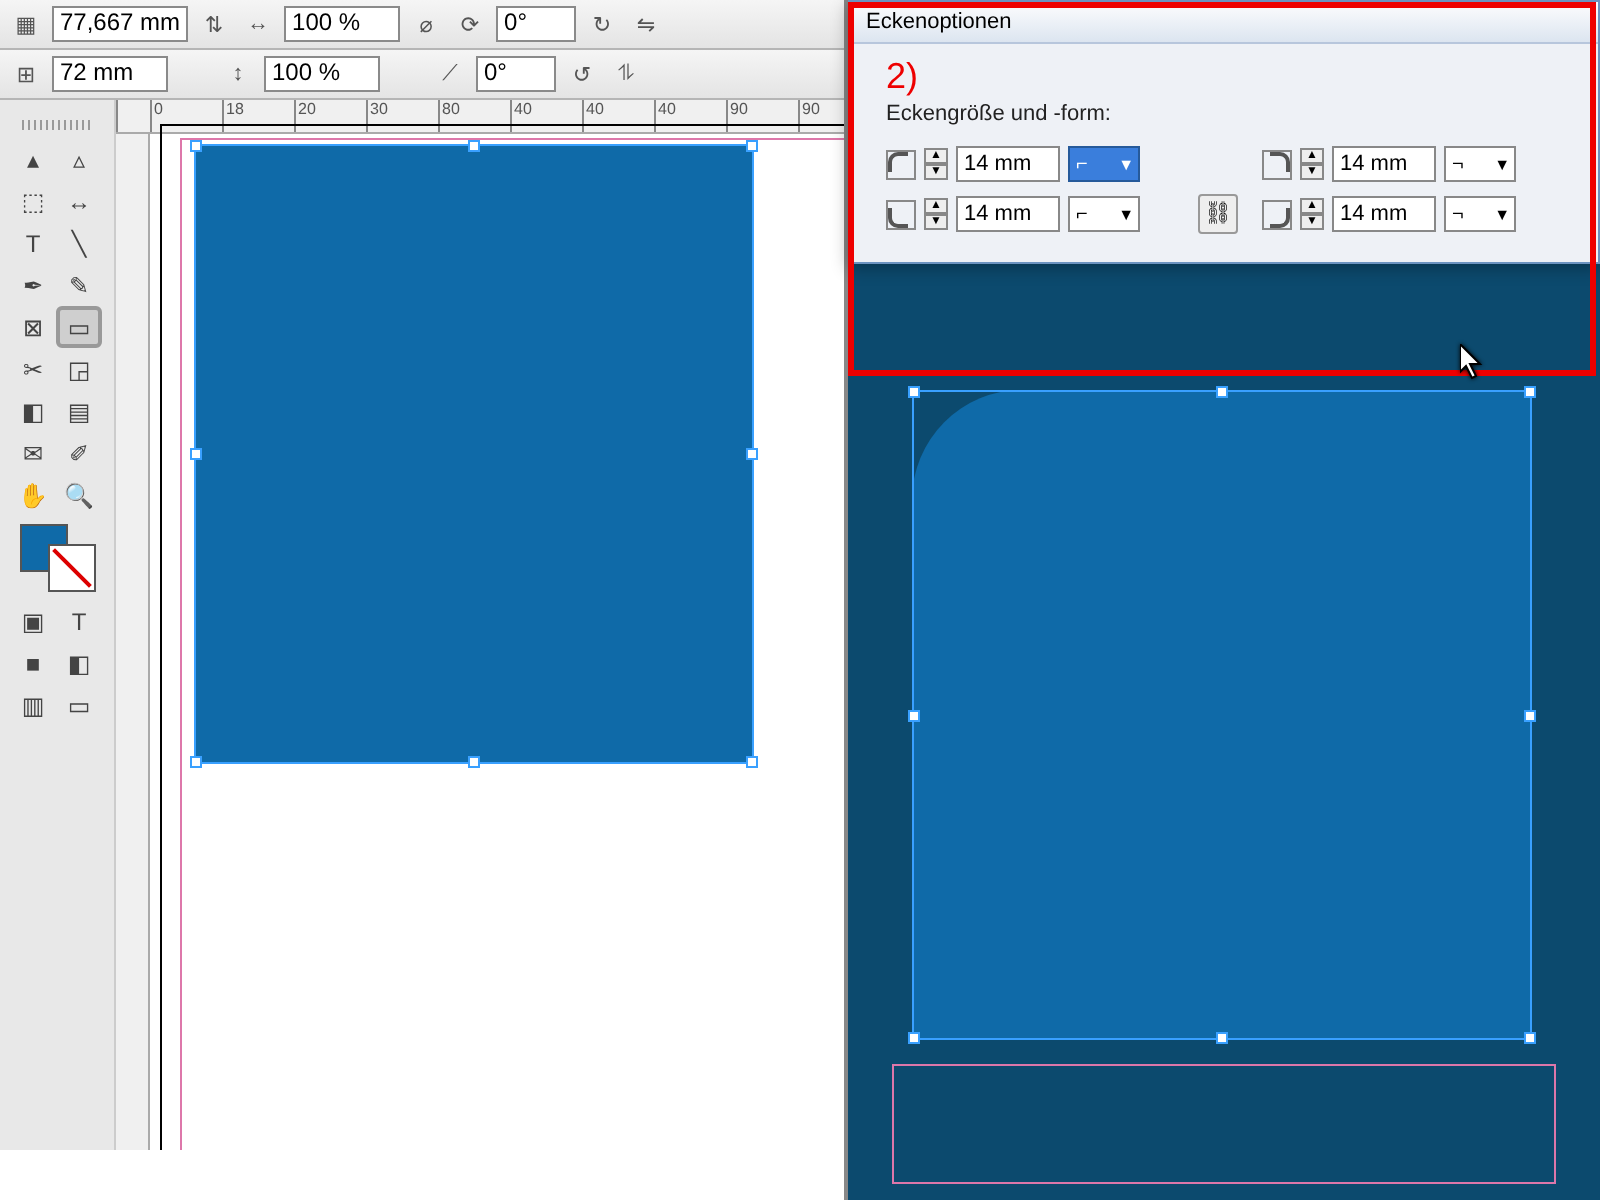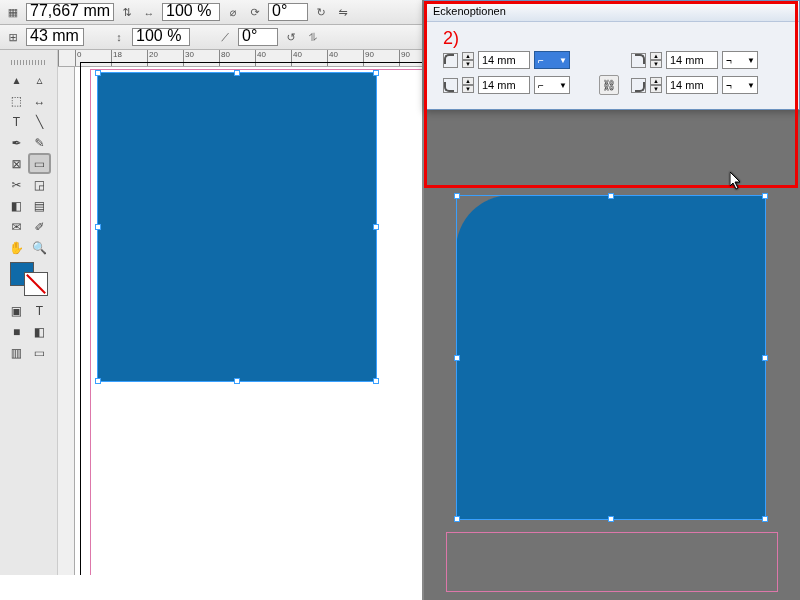--- a/index.html
+++ b/index.html
@@ -1,18 +1,18 @@
 <!DOCTYPE html>
 <html><head>
 <meta charset="utf-8">
 <style>
   * { box-sizing: border-box; margin: 0; padding: 0; user-select: none; }
   body { font-family: Tahoma, Arial, sans-serif; font-size: 11px; background: #fff; width: 800px; height: 600px; overflow: hidden; position: relative; }
   .bar { background: linear-gradient(#f5f5f5,#e4e4e4); border-bottom:1px solid #b5b5b5; display:flex; align-items:center; height:25px; padding:0 4px; gap:4px;}
-  .bar .field { height:18px; border:1px solid #8a8a8a; background:#fff; padding:0 3px; display:flex; align-items:flex-end; font-size:16px; color:#000; min-width:58px;}
+  .bar .field { height:18px; border:1px solid #8a8a8a; background:#fff; padding:0 3px; display:flex; align-items:flex-start; font-size:12px; color:#000; min-width:58px;}
   .bar .ico, .iconbtn { width:18px; height:18px; display:flex; align-items:center; justify-content:center; color:#555; font-size:11px;}
   .iconbtn { border:1px solid transparent; border-radius:2px;}
   .main { display:flex; height:525px; position:relative;}
   .tools { width:58px; background:#e8e8e8; border-right:1px solid #ccc; padding-top:8px;}
   .tools-inner{width:47px; margin:0 auto; background:#e8e8e8;}
   .grip{height:5px; background:repeating-linear-gradient(90deg,#999 0 1px,transparent 1px 3px); margin:2px 6px 4px;}
   .trow{display:flex;}
   .tbtn{width:23px;height:21px;border:1px solid #e8e8e8;display:flex;align-items:center;justify-content:center;font-size:12px;color:#444;}
   .tbtn.active{background:#cfcfcf;border-color:#999;}
   .hl{border:2px solid #e00;border-radius:3px;}
@@ -25,21 +25,21 @@
   .hruler div{border-left:1px solid #888;padding-left:1px;height:100%;}
   .vruler{position:absolute;top:17px;left:0;width:17px;bottom:0;background:#f0f0f0;border-right:1px solid #aaa;}
   .canvas{position:absolute;left:17px;top:17px;right:0;bottom:0;background:#fff;}
   .page-edge{position:absolute;left:5px;top:-5px;width:360px;height:560px;border:1px solid #000;}
   .margin-guide{position:absolute;left:15px;top:2px;width:340px;height:540px;border:1px solid #d7a;}
   .shape{position:absolute;left:22px;top:5px;width:280px;height:310px;background:#0f6aa8;}
   .sel{position:absolute;border:1px solid #39a0ff;}
   .sel .h{position:absolute;width:6px;height:6px;background:#fff;border:1px solid #39a0ff;}
   .sel .h.tl{top:-3px;left:-3px}.sel .h.tr{top:-3px;right:-3px}.sel .h.bl{bottom:-3px;left:-3px}.sel .h.br{bottom:-3px;right:-3px}
   .sel .h.tc{top:-3px;left:calc(50% - 3px)}.sel .h.bc{bottom:-3px;left:calc(50% - 3px)}.sel .h.ml{left:-3px;top:calc(50% - 3px)}.sel .h.mr{right:-3px;top:calc(50% - 3px)}
-  .right-pane{position:absolute;top:0;right:0;width:378px;height:600px;border-left:2px solid #888;background:#737373;}
+  .right-pane{position:absolute;top:0;right:0;width:378px;height:600px;border-left:2px solid #888;background:#0c4a6e;}
   .dialog{position:absolute;top:0;left:0;right:0;background:#eef1f6;border:1px solid #6c93c0;box-shadow:0 2px 8px rgba(0,0,0,.3);}
   .dialog-hl{position:absolute;top:1px;left:0;right:2px;height:187px;border:3px solid #e00;pointer-events:none;}
   .dlg-title{background:linear-gradient(#fdfdfe,#dce5f0);padding:4px 8px;font-size:11px;color:#000;border-bottom:1px solid #b7c6dc;}
   .dlg-body{padding:6px 18px 14px;}
   .legend{font-size:18px;color:#e00;margin-bottom:2px;}
   .group-label{font-size:11px;color:#222;margin-bottom:10px;}
   .corner-grid{display:grid;grid-template-columns:1fr 26px 1fr;gap:6px 6px;align-items:center;}
   .corner-row{display:flex;align-items:center;gap:4px;}
   .cicon{width:15px;height:15px;border:1px solid #888;position:relative}
   .cicon::after{content:"";position:absolute;width:8px;height:8px;}
@@ -80,21 +80,21 @@
   <div class="ico">⟳</div>
   <div class="field" style="min-width:40px">
       <span>0°</span>
     </div>
   <div class="iconbtn">↻</div>
   <div class="iconbtn">⇋</div>
 </div>
 <div class="bar">
   <div class="ico">⊞</div>
   <div class="field">
-      <span>43 mm</span>
+      <span>72 mm</span>
     </div>
   <div style="width:18px"></div>
   <div class="ico">↕</div>
   <div class="field">
       <span>100 %</span>
     </div>
   <div style="width:18px"></div>
   <div class="ico">⟋</div>
   <div class="field" style="min-width:40px">
       <span>0°</span>
@@ -194,20 +194,21 @@
       </div>
     </div>
   </div>
 </div>
 
 <div class="right-pane">
   <div class="dialog">
     <div class="dlg-title">Eckenoptionen</div>
     <div class="dlg-body">
       <div class="legend">2)</div>
+      <div class="group-label">Eckengröße und -form:</div>
       <div class="corner-grid">
 
         <div class="corner-row">
           <div class="cicon tl"></div>
           <div class="spin">
               <button>▲</button>
               <button>▼</button>
             </div>
           <input class="valfield" value="14 mm" style="">
           <div class="shapesel active">

